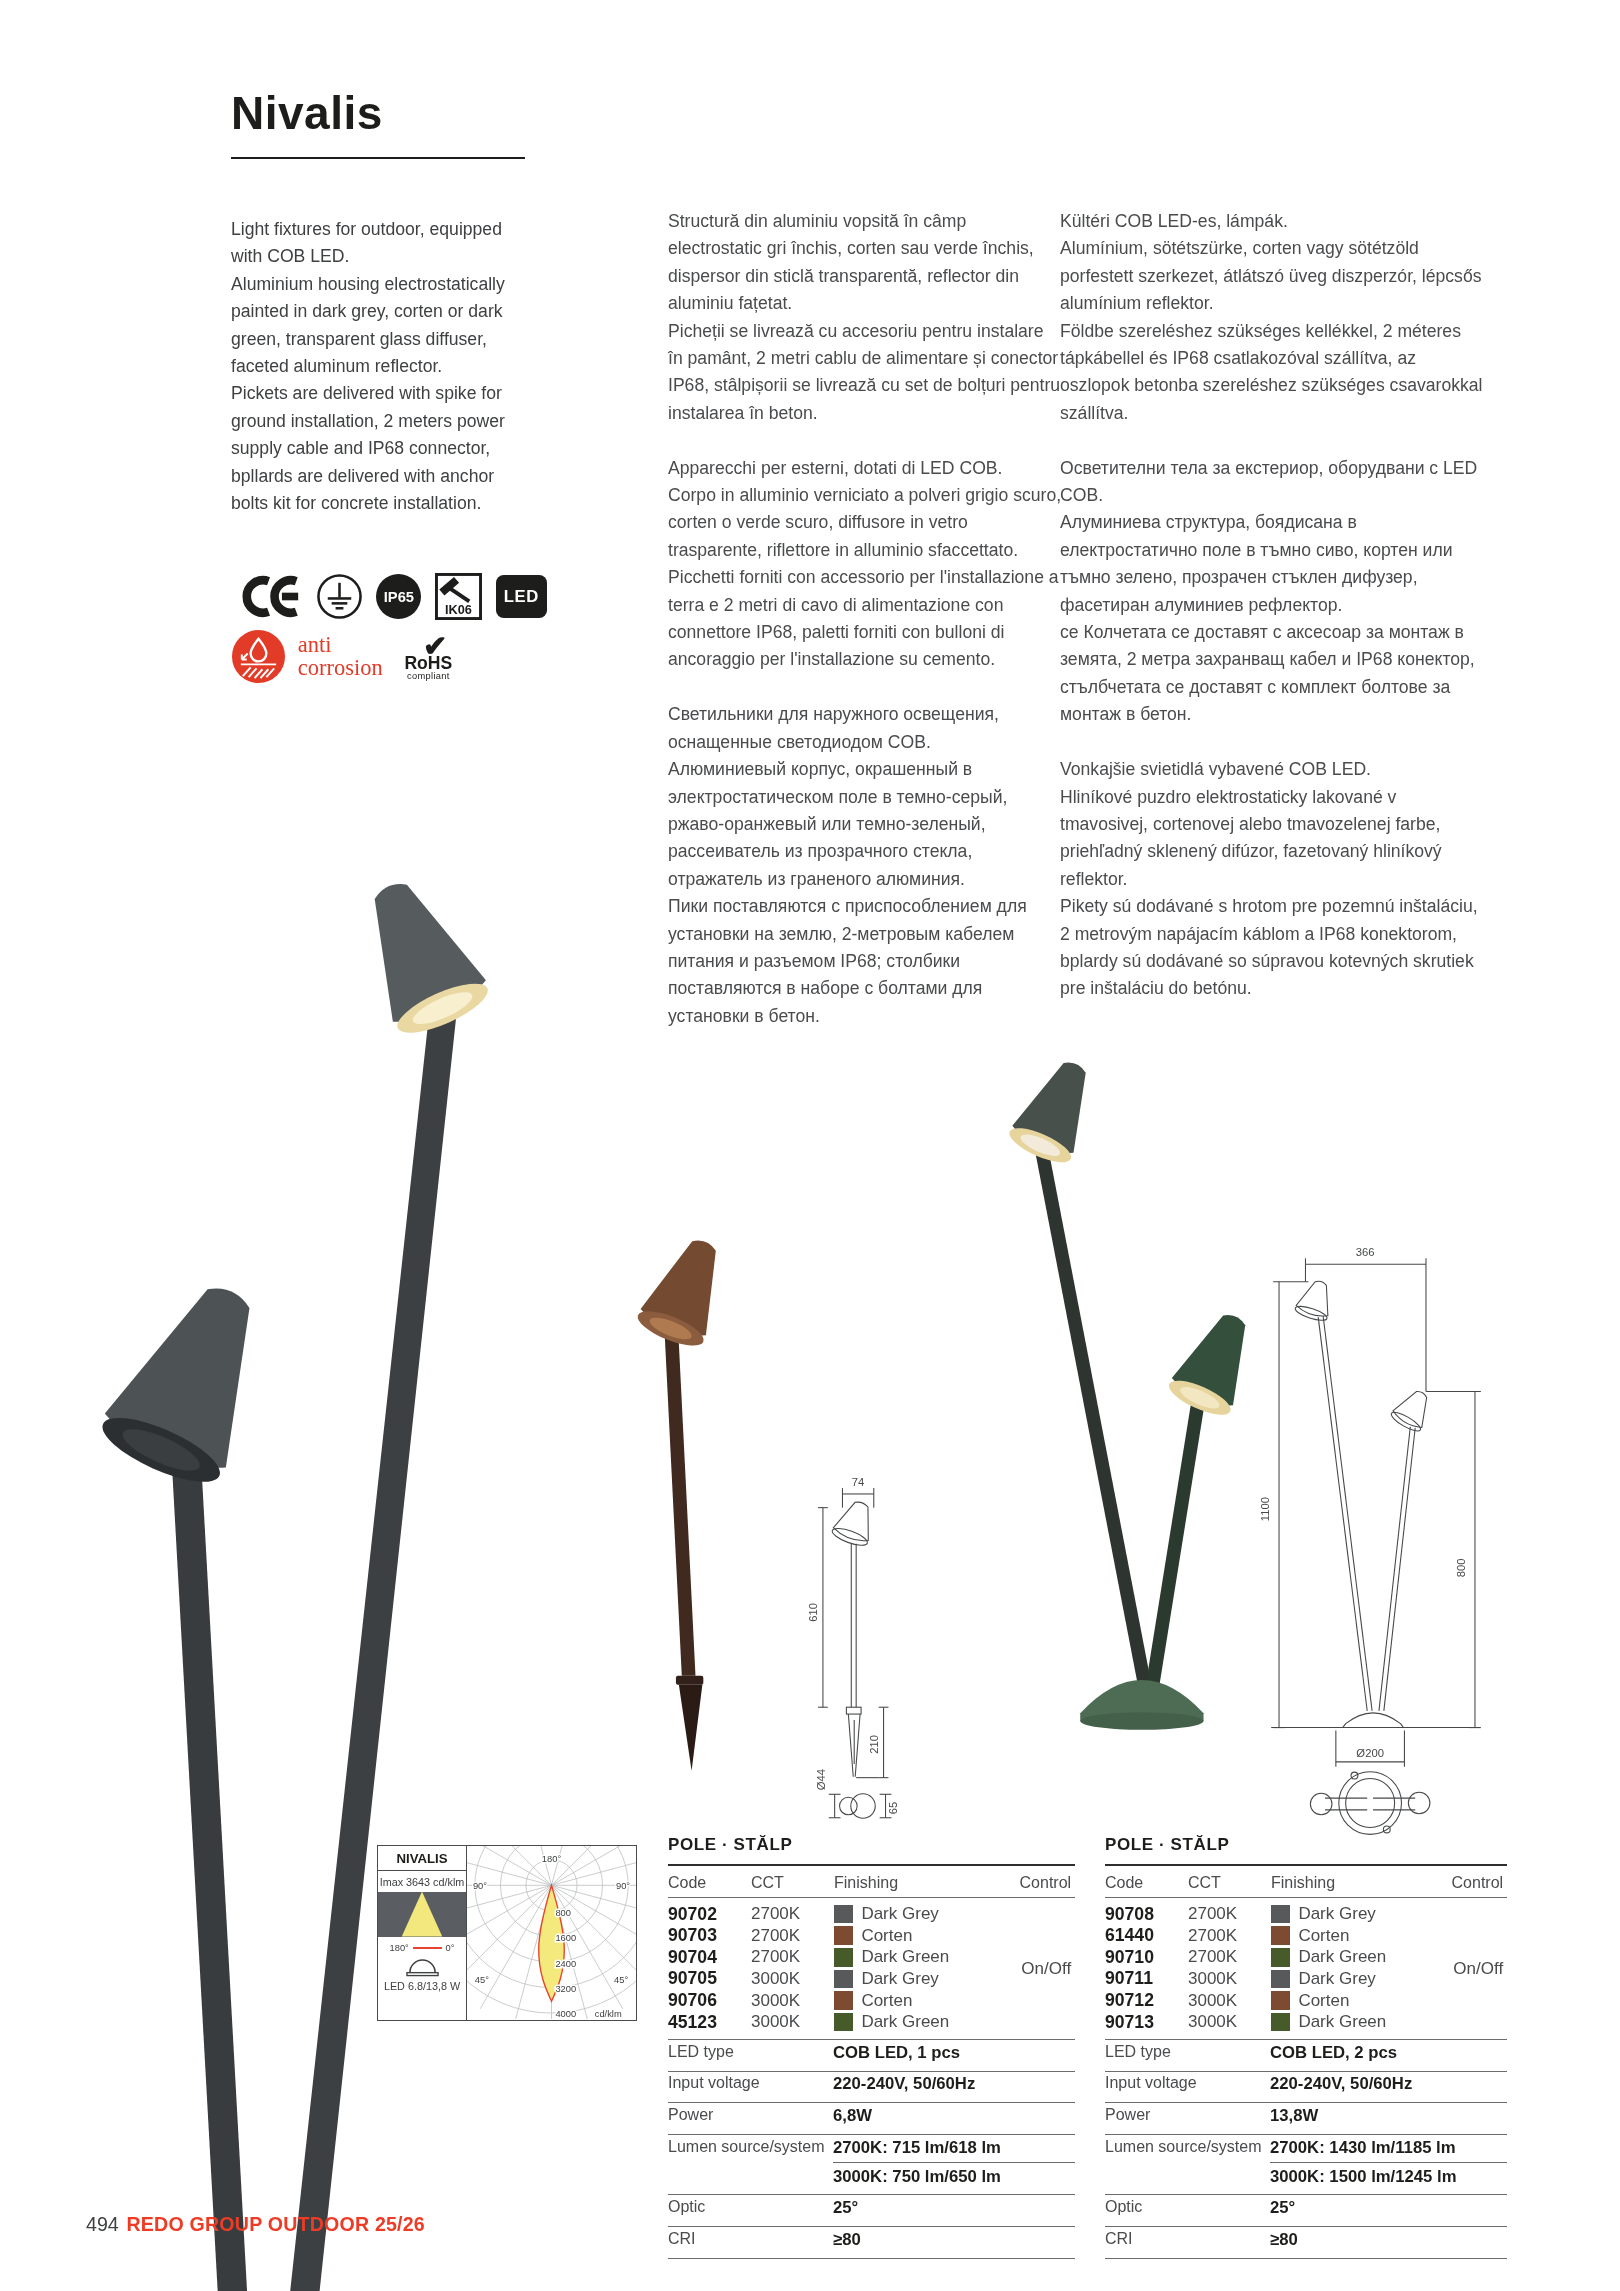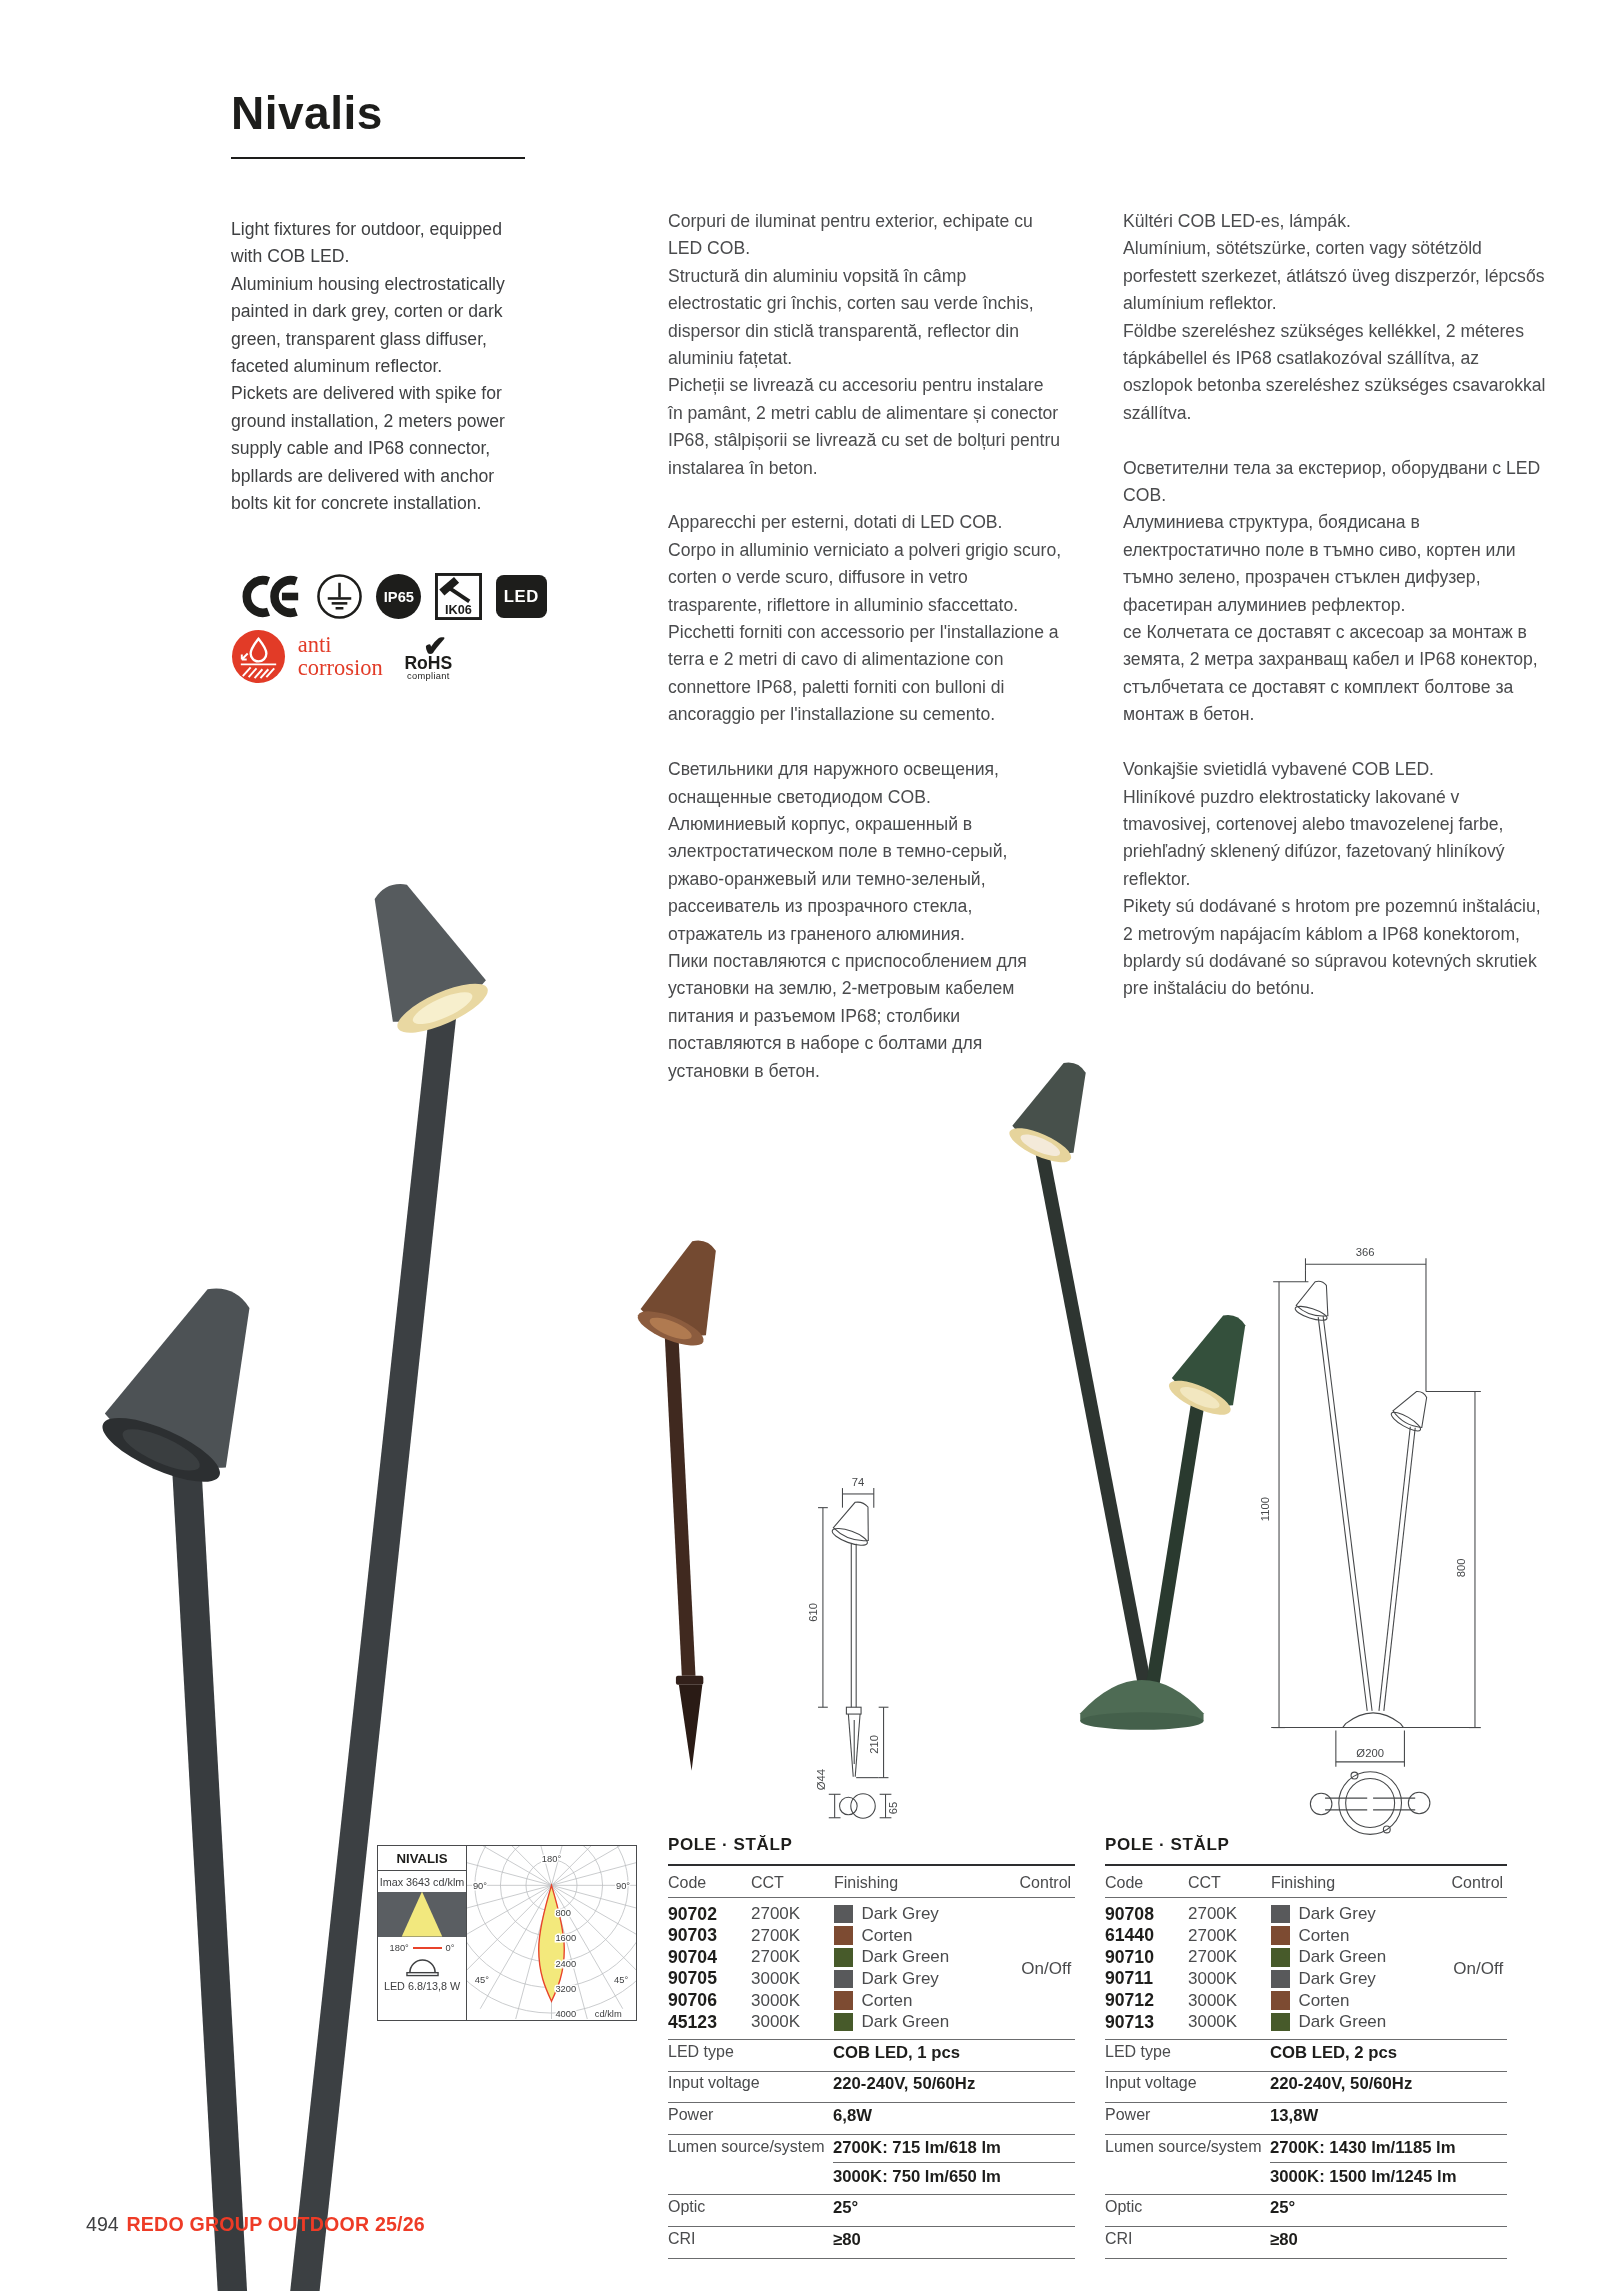--- a/index.html
+++ b/index.html
@@ -71,37 +71,36 @@
 <div class="abs body-col en" style="left:231px;top:208px;width:302px;margin-top:8px;">
   <div class="lang-block">
     <div>Light fixtures for outdoor, equipped with COB LED.</div>
     <div>Aluminium housing electrostatically painted in dark grey, corten or dark green, transparent glass diffuser, faceted aluminum reflector.</div>
     <div>Pickets are delivered with spike for ground installation, 2 meters power supply cable and IP68 connector, bpllards are delivered with anchor bolts kit for concrete installation.</div>
   </div>
 </div>
 
 <div class="abs body-col" style="left:668px;top:208px;width:394px;">
   <div class="lang-block">
-    <div>Corpuri de iluminat pentru exterior, echipate cu LED COB.</div>
     <div>Structură din aluminiu vopsită în câmp electrostatic gri închis, corten sau verde închis, dispersor din sticlă transparentă, reflector din aluminiu fațetat.</div>
     <div>Picheții se livrează cu accesoriu pentru instalare în pamânt, 2 metri cablu de alimentare și conector IP68, stâlpișorii se livrează cu set de bolțuri pentru instalarea în beton.</div>
   </div>
   <div class="lang-block">
     <div>Apparecchi per esterni, dotati di LED COB.</div>
     <div>Corpo in alluminio verniciato a polveri grigio scuro, corten o verde scuro, diffusore in vetro trasparente, riflettore in alluminio sfaccettato.</div>
     <div>Picchetti forniti con accessorio per l'installazione a terra e 2 metri di cavo di alimentazione con connettore IP68, paletti forniti con bulloni di ancoraggio per l'installazione su cemento.</div>
   </div>
   <div class="lang-block">
     <div>Светильники для наружного освещения, оснащенные светодиодом COB.</div>
     <div>Алюминиевый корпус, окрашенный в электростатическом поле в темно-серый, ржаво-оранжевый или темно-зеленый, рассеиватель из прозрачного стекла, отражатель из граненого алюминия.</div>
     <div>Пики поставляются с приспособлением для установки на землю, 2-метровым кабелем питания и разъемом IP68; столбики поставляются в наборе с болтами для установки в бетон.</div>
   </div>
 </div>
 
-<div class="abs body-col" style="left:1123px;top:208px;width:429px;">
+<div class="abs body-col" style="left:1060px;top:208px;width:429px;">
   <div class="lang-block">
     <div>Kültéri COB LED-es, lámpák.</div>
     <div>Alumínium, sötétszürke, corten vagy sötétzöld porfestett szerkezet, átlátszó üveg diszperzór, lépcsős alumínium reflektor.</div>
     <div>Földbe szereléshez szükséges kellékkel, 2 méteres tápkábellel és IP68 csatlakozóval szállítva, az oszlopok betonba szereléshez szükséges csavarokkal szállítva.</div>
   </div>
   <div class="lang-block">
     <div>Осветителни тела за екстериор, оборудвани с LED COB.</div>
     <div>Алуминиева структура, боядисана в електростатично поле в тъмно сиво, кортен или тъмно зелено, прозрачен стъклен дифузер, фасетиран алуминиев рефлектор.</div>
     <div>се Колчетата се доставят с аксесоар за монтаж в земята, 2 метра захранващ кабел и IP68 конектор, стълбчетата се доставят с комплект болтове за монтаж в бетон.</div>
   </div>

